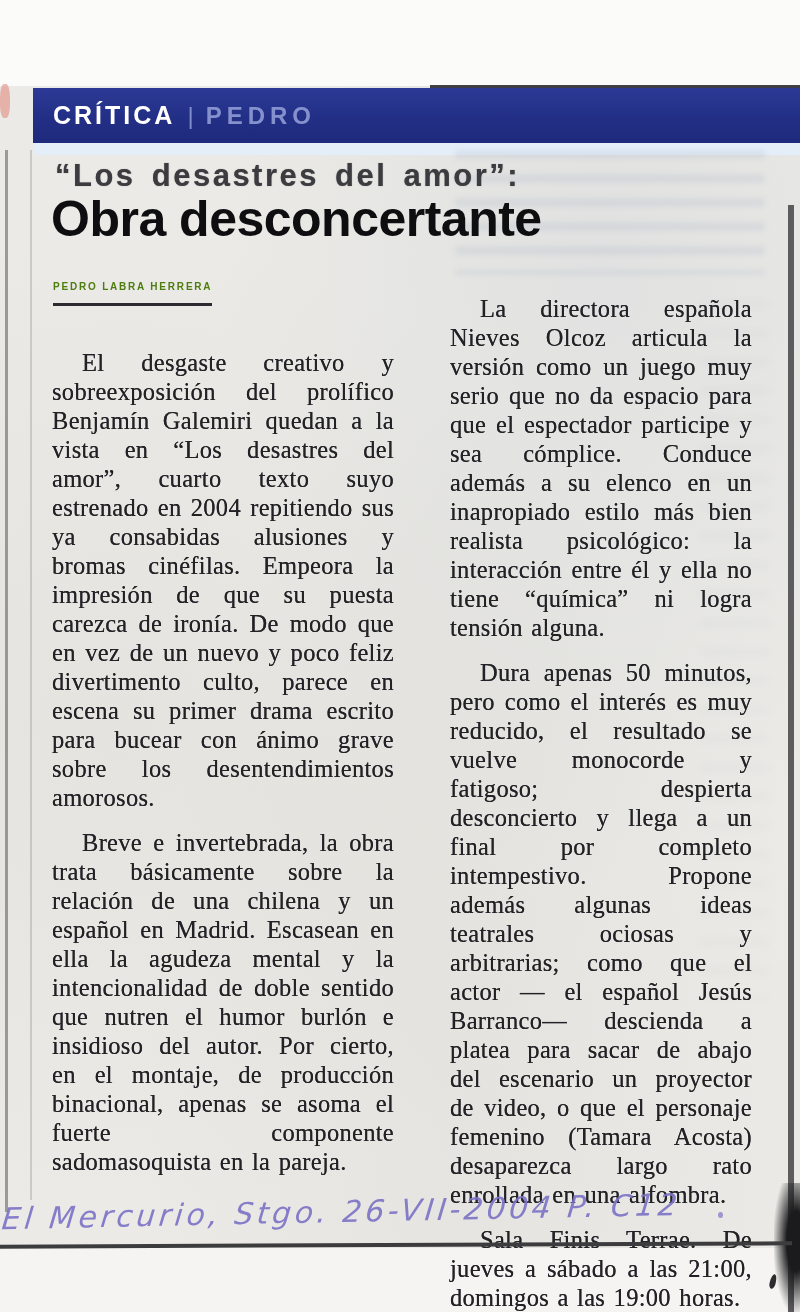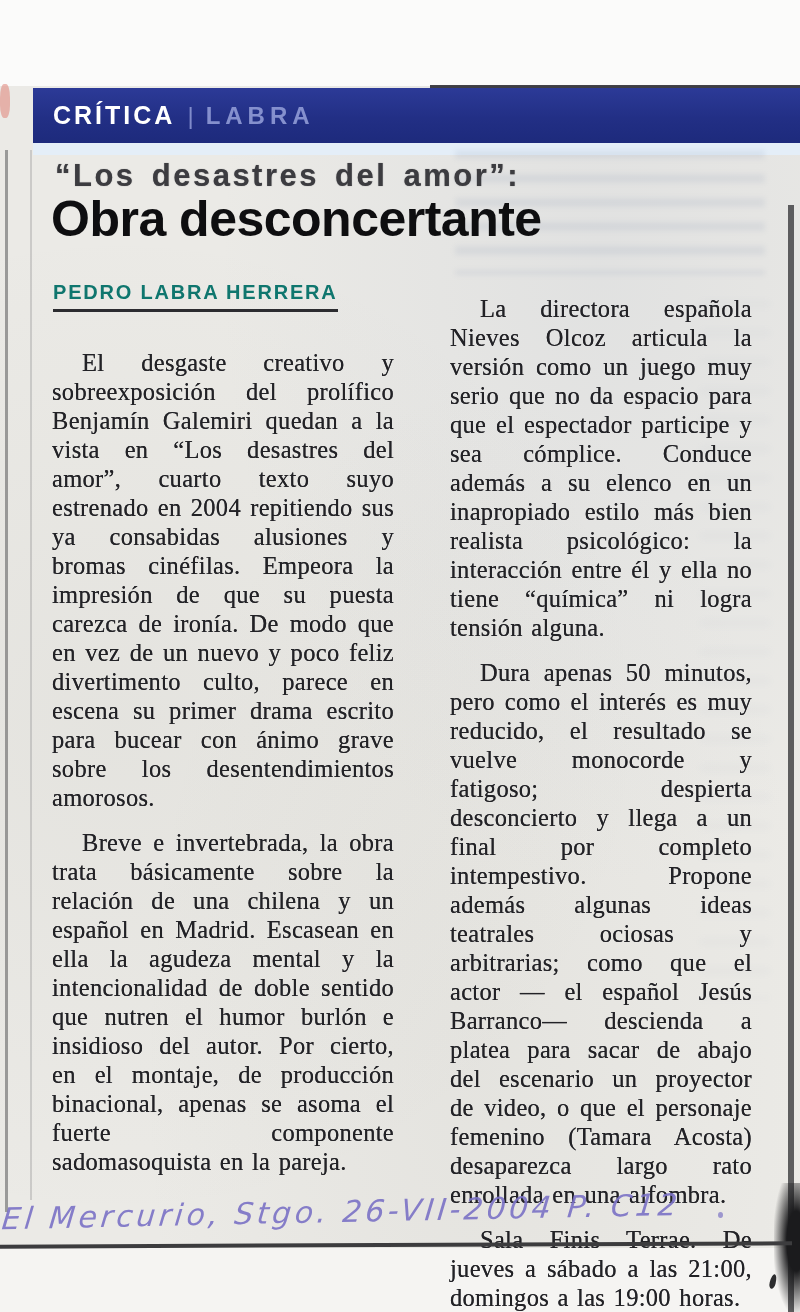--- a/index.html
+++ b/index.html
@@ -21,22 +21,22 @@
   .mh-section{color:#ffffff;font-size:25px;letter-spacing:3px;}
   .mh-divider{color:#8b96d2;font-weight:normal;font-size:24px;padding:0 12px;opacity:.9;}
   .mh-topic{color:#8b96d2;font-size:24px;letter-spacing:5px;opacity:.95;}
   .light-strip{position:absolute;left:33px;top:143px;width:767px;height:12px;background:#e4eef8;}
   .kicker{position:absolute;left:55px;top:158px;font-family:"Liberation Sans",sans-serif;
         font-weight:bold;font-size:31px;letter-spacing:2.5px;word-spacing:5px;color:#3c3c40;
         text-shadow:0 0 1px rgba(60,60,64,.6);}
   .headline{position:absolute;left:51px;top:190px;font-family:"Liberation Sans",sans-serif;
         font-weight:bold;font-size:50px;letter-spacing:-0.5px;color:#0e0e10;}
   .byline{position:absolute;left:53px;top:281px;font-family:"Liberation Sans",sans-serif;
-        font-weight:bold;font-size:20px;letter-spacing:1.8px;color:#0f766e;
-        border-bottom:3px solid #2c2c30;padding-bottom:5px;}
+        font-weight:bold;font-size:10px;letter-spacing:1.8px;color:#4d7c0f;
+        border-bottom:3px solid #2c2c30;padding-bottom:11px;}
   .col{position:absolute;text-align:justify;color:#222226;font-size:24.5px;line-height:29px;
         letter-spacing:0.3px;word-spacing:2px;text-shadow:0 0 0.6px rgba(40,40,46,.85);}
   .col p{margin:16px;text-indent:30px;hyphens:auto;}
   .col-left{left:36px;top:332px;width:374px;}
   .col-right{left:434px;top:278px;width:334px;}
   .venue{font-weight:normal;}
   .ghost{position:absolute;left:455px;top:150px;width:310px;height:125px;opacity:.5;
         background:repeating-linear-gradient(180deg,
           rgba(128,142,172,0.25) 0 9px, rgba(240,240,240,0) 9px 24px);
         filter:blur(2.5px);}
@@ -67,21 +67,21 @@
 <div class="page">
 
   <div class="top-strip"></div>
   <div class="clip-paper"></div>
   <div class="bottom-strip"></div>
 
   <div class="masthead-topline"></div>
   <div class="masthead">
     <span class="mh-section">CRÍTICA</span>
     <span class="mh-divider">|</span>
-    <span class="mh-topic">LABRA</span>
+    <span class="mh-topic">PEDRO</span>
   </div>
   <div class="light-strip"></div>
 
   <div class="ghost"></div>
   <div class="ghost2"></div>
 
   <div class="kicker">“Los desastres del amor”:</div>
   <div class="headline">Obra desconcertante</div>
   <div class="byline">PEDRO LABRA HERRERA</div>
 

